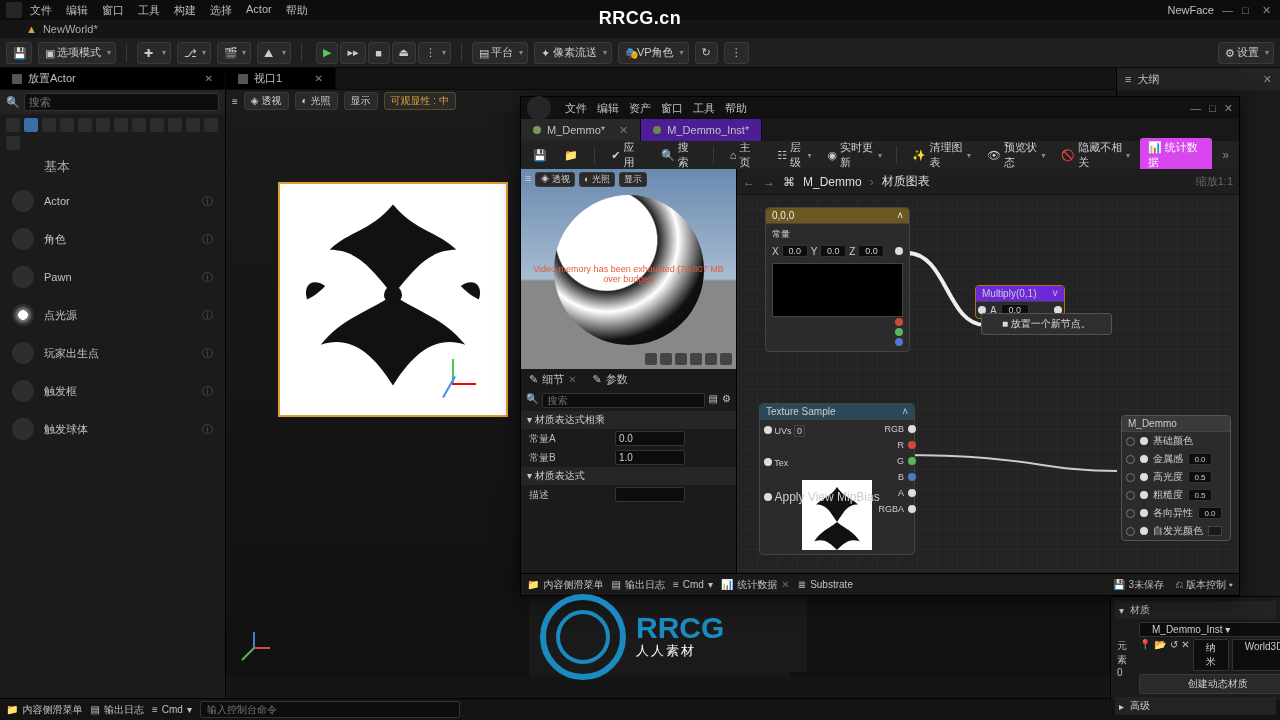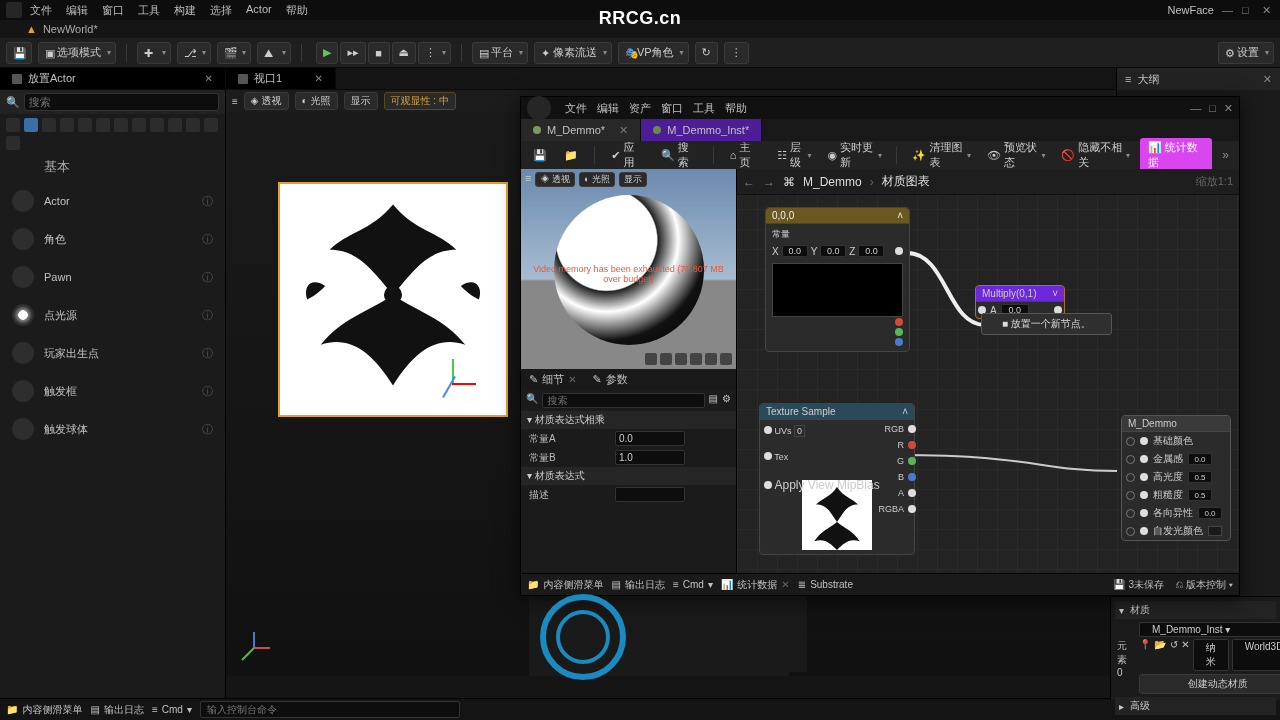--- a/index.html
+++ b/index.html
@@ -121,21 +121,21 @@
 .node.mult .ain{display:flex;align-items:center;gap:4px;padding:2px}
 .node.mult input{width:28px;background:#0d0d0d;border:1px solid #333;color:#ccc;font-size:9px;text-align:center;border-radius:2px}
 .tooltip{position:absolute;top:144px;left:244px;background:#2f2f2f;border:1px solid #555;padding:3px 20px;font-size:10px;color:#ddd;border-radius:3px;white-space:nowrap}
 
 .node.tex{top:234px;left:22px;width:156px}
 .node.tex .hdr{background:#2a4a5a}
 .tex-thumb{width:70px;height:70px;background:#fff;margin:4px auto}
 .tex-thumb svg{width:100%;height:100%}
 .pins-right{position:absolute;right:-2px;top:20px;display:flex;flex-direction:column;gap:6px;font-size:9px;align-items:flex-end}
 .pins-right .pr{display:flex;align-items:center;gap:4px}
-.pins-left{position:absolute;left:4px;top:22px;display:flex;flex-direction:column;gap:16px;font-size:9px}
+.pins-left{position:absolute;left:4px;top:22px;display:flex;flex-direction:column;gap:22px;font-size:9px}
 
 .node.result{top:246px;right:8px;width:110px;border-color:#555}
 .node.result .hdr{background:#3a3a3a}
 .rrow{display:flex;align-items:center;gap:5px;padding:2px 4px;font-size:10px}
 .rrow .pv{width:24px;height:12px;background:#0d0d0d;border:1px solid #333;font-size:8px;text-align:center;line-height:12px;color:#ccc;border-radius:2px}
 .rrow .radio{width:9px;height:9px;border:1px solid #777;border-radius:50%}
 
 svg.wire{position:absolute;top:26px;left:0;width:100%;height:100%;pointer-events:none}
 
 .mat-bottom{height:22px;background:#1a1a1a;display:flex;align-items:center;gap:8px;padding:0 6px;font-size:10px;border-top:1px solid #000}
@@ -640,20 +640,24 @@
         <span class="det-sel" style="flex:1">World3D</span>
       </div>
       <div class="det-btn" style="margin-top:3px">创建动态材质</div>
     </div>
   </div>
   <div class="det-header">▸ <span>高级</span></div>
 </div>
 
 <div class="logo-overlay">
   <div class="ring"></div>
+  <div>
+    <div class="txt">RRCG</div>
+    <div class="sub">人人素材</div>
+  </div>
 </div>
 
 <div class="footerbar">
   <div class="ft">📁 <span>内容侧滑菜单</span></div>
   <div class="ft">▤ <span>输出日志</span></div>
   <div class="ft">≡ <span>Cmd</span> ▾</div>
   <input class="cmd" placeholder="输入控制台命令" style="">
 </div>
 
 </body></html>

